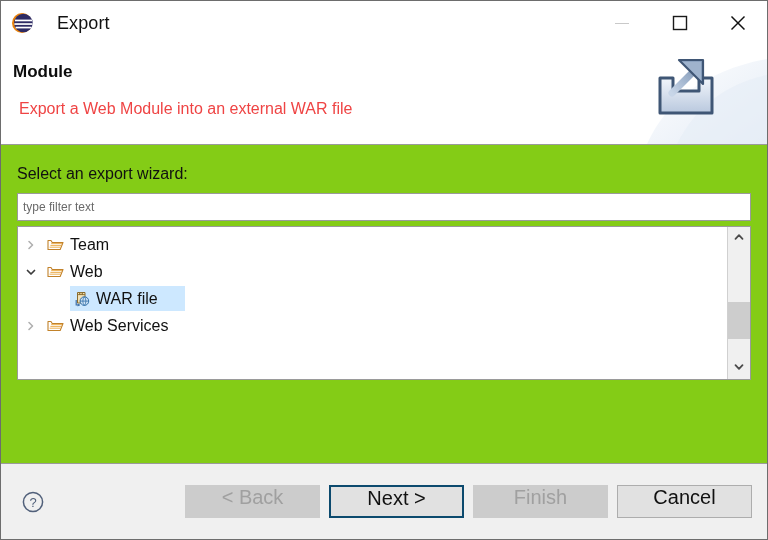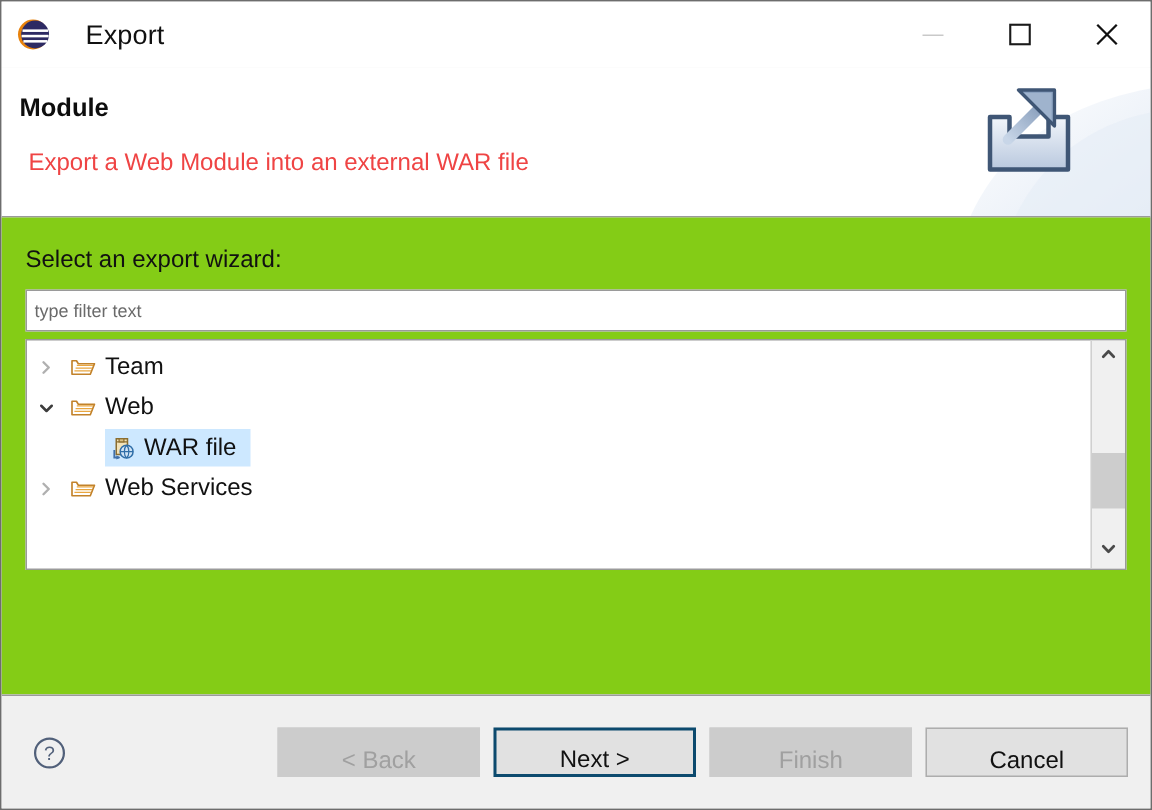--- a/index.html
+++ b/index.html
@@ -176,21 +176,21 @@
     justify-content: center;
     margin-right: 4px;
   }
   .row-icon svg { display:block; }
   .row-label { padding-right: 3px; }
   .tree-row.selected .sel {
     background: #cde8ff;
     display: inline-flex;
     align-items: center;
     height: 25px;
-    padding-right: 6px;
+    padding-right: 24px;
   }
   .indent { width: 26px; flex: 0 0 auto; }
 
   
   .vscroll {
     width: 22px;
     flex: 0 0 auto;
     background: #f0f0f0;
     border-left: 1px solid #d0d0d0;
     position: relative;
@@ -241,26 +241,26 @@
     right: 15px;
     top: 21px;
     display: flex;
     gap: 9px;
   }
   .btn {
     width: 135px;
     height: 33px;
     box-sizing: border-box;
     font-family: "Liberation Sans", sans-serif;
-    font-size: 16px;
+    font-size: 20px;
     background: #e1e1e1;
     border: 1px solid #adadad;
     color: #111111;
     display: flex;
-    align-items: flex-end;
+    align-items: flex-start;
     justify-content: center;
     padding: 0;
     cursor: pointer;
   }
   .btn.disabled {
     background: #cccccc;
     border-color: #cccccc;
     color: #a0a0a0;
     cursor: default;
   }

